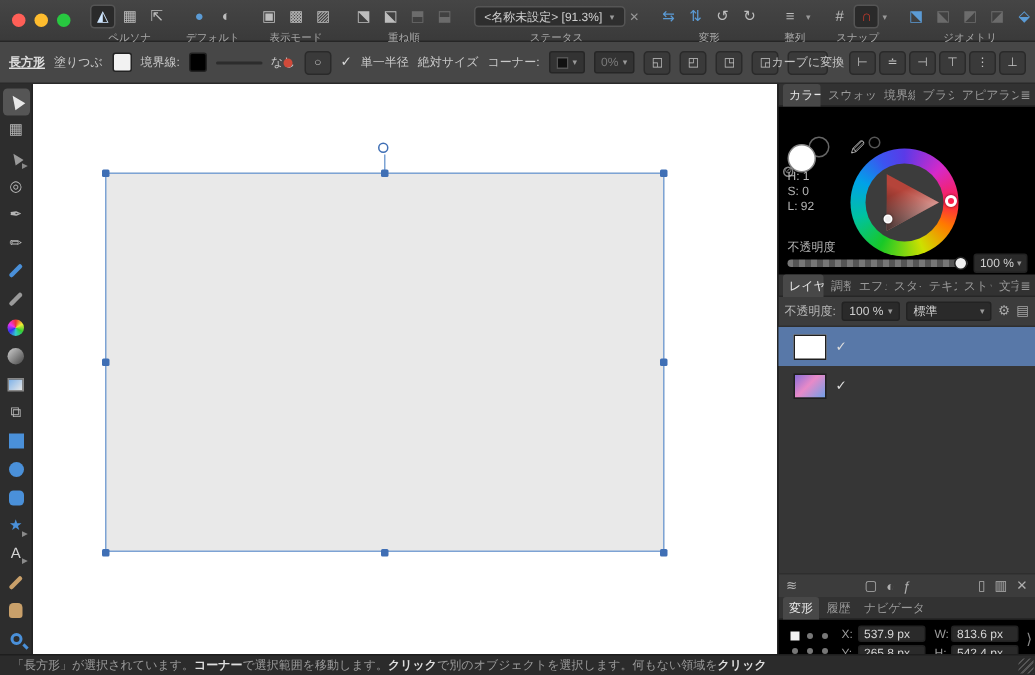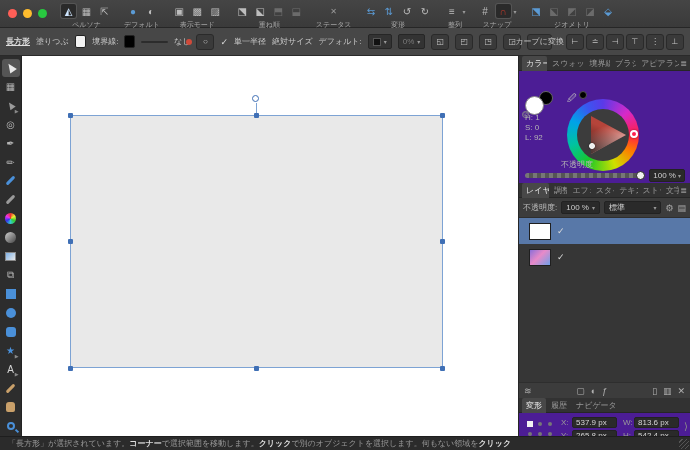--- a/index.html
+++ b/index.html
@@ -61,21 +61,21 @@
   .subm { position:absolute; right:1px; bottom:1px; font-size:5px; color:#8a8a8a; }
 
   
   .canvas { position:absolute; left:22px; top:56px; width:496px; height:380px; background:#fff; overflow:hidden; }
   .sel-rect { position:absolute; left:48px; top:59px; width:373px; height:253px; background:#e9e9e9; border:1px solid #7da3d4; }
   .handle { position:absolute; width:5px; height:5px; background:#3f6fb5; border-radius:1px; }
   .rot-stem { position:absolute; left:234px; top:47px; width:1px; height:12px; background:#7da3d4; }
   .rot-handle { position:absolute; left:230px; top:39px; width:7px; height:7px; border:1.5px solid #3f6fb5; border-radius:50%; background:#fff; }
 
   
-  .rightpanel { position:absolute; left:518px; top:56px; width:172px; height:380px; background:#4c1d95; border-left:1px solid #262626; font-size:8px; color:#b9b9b9; }
+  .rightpanel { position:absolute; left:518px; top:56px; width:172px; height:380px; background:#000000; border-left:1px solid #262626; font-size:8px; color:#b9b9b9; }
   .tabbar { display:flex; align-items:center; background:#323232; border-bottom:1px solid #262626; height:15px; padding-left:3px; gap:1px; }
   .tab { padding:2px 4px; color:#9a9a9a; font-size:8px; white-space:nowrap; overflow:hidden; }
   .tab.active { background:#484848; color:#e8e8e8; border-radius:2px 2px 0 0; }
   .tab-menu { margin-left:auto; margin-right:3px; color:#9a9a9a; font-size:8px; }
 
   
   .colorpanel { position:relative; height:112px; }
   .fs-wrap { position:absolute; left:6px; top:20px; width:34px; height:26px; }
   .fs-stroke { position:absolute; left:14px; top:0; width:14px; height:14px; border-radius:50%; background:#000; border:1px solid #666; }
   .fs-fill { position:absolute; left:0; top:5px; width:19px; height:19px; border-radius:50%; background:#fff; border:1px solid #888; }
@@ -83,21 +83,21 @@
   .eyedrop { position:absolute; left:48px; top:20px; font-size:9px; color:#c0c0c0; }
   .eyedot { position:absolute; left:60px; top:20px; width:8px; height:8px; border-radius:50%; background:#000; border:1px solid #555; }
   .wheel { position:absolute; left:48px; top:28px; width:72px; height:72px; border-radius:50%;
     background:conic-gradient(from 0deg,#5a3ae8,#d629c9 13%,#ff1f48 25%,#ff7a00 33%,#cde000 44%,#18c827 58%,#00c2a0 70%,#00a2e8 82%,#3b55f0 92%,#5a3ae8); }
   .wheel-hole { position:absolute; left:10px; top:10px; width:52px; height:52px; border-radius:50%; background:#3c3c3c; }
   .wheel-tri { position:absolute; left:11px; top:11px; width:50px; height:50px; clip-path:polygon(96% 50%,26% 12%,26% 88%);
     background:linear-gradient(25deg,rgba(0,0,0,.95),rgba(0,0,0,0) 60%),linear-gradient(335deg,#fff,rgba(255,255,255,0) 62%),#b5443a; }
   .hue-marker { position:absolute; right:1px; top:31px; width:8px; height:8px; border:2px solid #fff; border-radius:50%; box-shadow:0 0 2px rgba(0,0,0,.6); }
   .tri-marker { position:absolute; left:22px; top:44px; width:6px; height:6px; border:1.5px solid #fff; border-radius:50%; background:#eee; box-shadow:0 0 2px rgba(0,0,0,.5); }
   .hsl { position:absolute; left:6px; top:42px; line-height:10px; color:#b5b5b5; }
-  .opacity-label { position:absolute; left:6px; top:88px; color:#b5b5b5;margin-left:36px; }
+  .opacity-label { position:absolute; left:6px; top:88px; color:#b5b5b5; }
   .opacity-row { position:absolute; left:6px; top:98px; width:160px; display:flex; align-items:center; gap:4px; }
   .op-slider { position:relative; flex:1; height:5px; border-radius:3px;
     background:repeating-linear-gradient(90deg,#777 0 4px,#555 4px 8px); }
   .op-knob { position:absolute; right:0; top:-2px; width:9px; height:9px; border-radius:50%; background:#f0f0f0; border:1px solid #222; }
   .op-val { display:flex; align-items:center; gap:2px; background:#2a2a2a; border:1px solid #222; border-radius:2px; padding:1px 3px; color:#d0d0d0; }
 
   
   .layerctl { display:flex; align-items:center; gap:4px; padding:3px 4px; background:#3c3c3c; border-bottom:1px solid #2e2e2e; }
   .dd-box { display:flex; align-items:center; gap:3px; background:#2a2a2a; border:1px solid #222; border-radius:2px; height:13px; padding:0 4px; color:#cfcfcf; }
   .dd-box.grow { flex:1; }
@@ -167,20 +167,24 @@
       <div class="tb-icons">
         <span class="ti">⬔</span>
         <span class="ti">⬕</span>
         <span class="ti dim">⬒</span>
         <span class="ti dim">⬓</span>
       </div>
       <div class="tb-label">重ね順</div>
     </div>
     <div class="tb-group">
       <div class="tb-icons">
+        <span class="doc-dd">
+          <span>&lt;名称未設定&gt; [91.3%]</span>
+          <span class="caret">▾</span>
+        </span>
         <span class="doc-x">✕</span>
       </div>
       <div class="tb-label">ステータス</div>
     </div>
     <div class="tb-group">
       <div class="tb-icons">
         <span class="ti blue">⇆</span>
         <span class="ti blue">⇅</span>
         <span class="ti">↺</span>
         <span class="ti">↻</span>
@@ -222,21 +226,21 @@
     <span class="cb-label">境界線:</span>
     <span class="swatch stroke"></span>
     <span class="cb-slider">
         <span class="dot"></span>
       </span>
     <span class="cb-label">なし</span>
     <span class="cb-btn">○</span>
     <span class="cb-check">✓</span>
     <span class="cb-label">単一半径</span>
     <span class="cb-label">絶対サイズ</span>
-    <span class="cb-label">デフォルト:</span>
+    <span class="cb-label">コーナー:</span>
     <span class="mini-dd">
         <span class="mini-sq"></span>
         <span class="caret">▾</span>
       </span>
     <span class="mini-dd">
         <span class="dim-txt">0%</span>
         <span class="caret">▾</span>
       </span>
     <span class="cb-btn">◱</span>
     <span class="cb-btn">◰</span>

